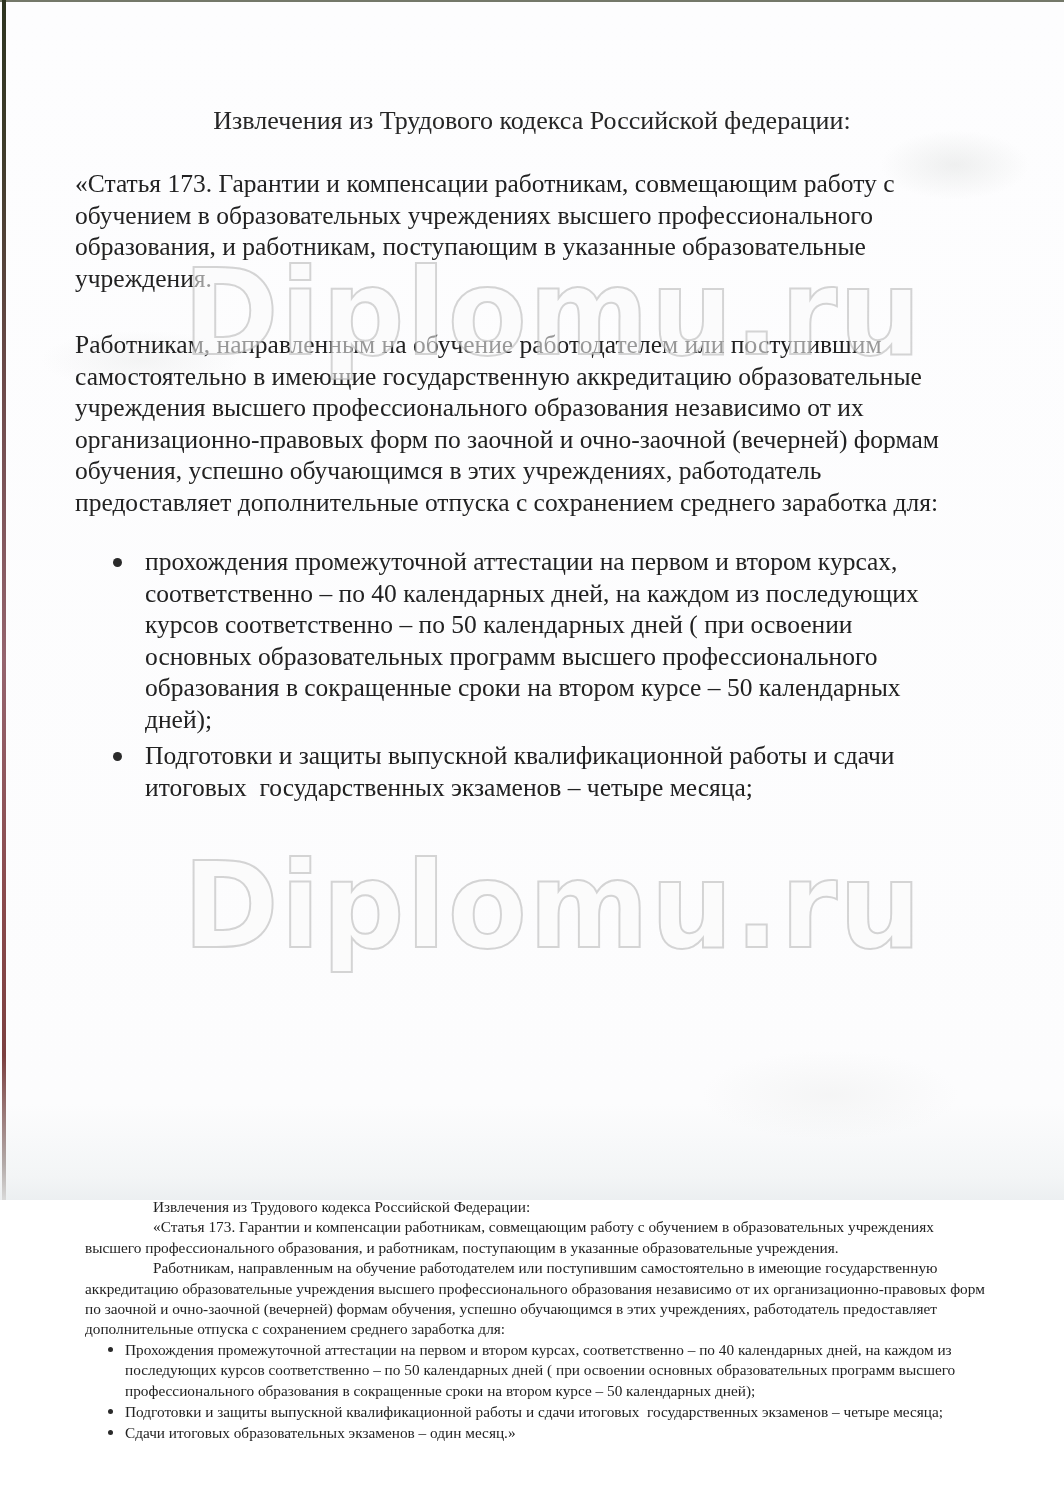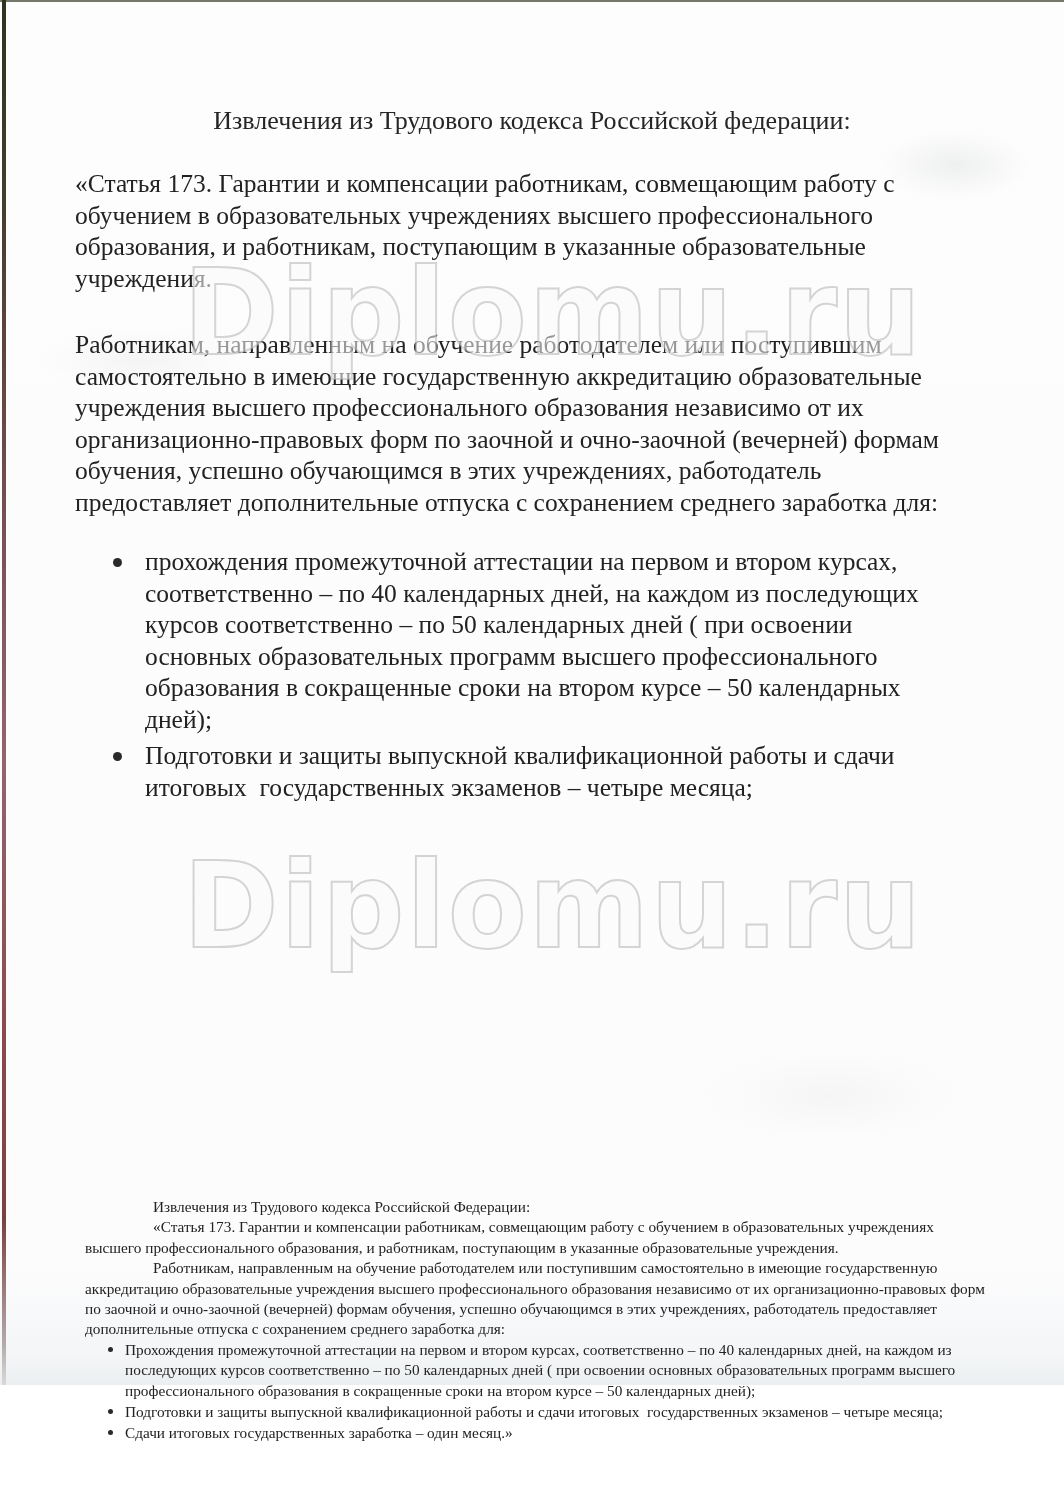--- a/index.html
+++ b/index.html
@@ -5,21 +5,21 @@
   html, body { margin: 0; padding: 0; }
   body {
     width: 1064px; height: 1500px;
     background: #ffffff;
     font-family: "Liberation Serif", serif;
     color: #1f1f1f;
     overflow: hidden;
   }
   .page {
     position: relative;
-    width: 1064px; height: 1385px;
+    width: 1064px; height: 1200px;
     background: linear-gradient(180deg, #fdfdfe 0%, #fcfcfd 92%, #f3f5f6 98%, #eceff1 100%);
   }
   
   .edge-left {
     position: absolute; left: 2px; top: 0; bottom: 0; width: 4px; z-index: 8;
     background: linear-gradient(180deg,
       #2e3420 0%, #3f3c2a 12%, #6d4a4a 32%, #95646e 55%,
       #8a4a4c 75%, #7c4040 88%, #b3aaa8 97%, #d9d9d9 100%);
   }
   .edge-top {
@@ -111,17 +111,17 @@
   <div class="watermark wm1">Diplomu.ru</div>
   <div class="watermark wm2">Diplomu.ru</div>
 
   <div class="small-block">
     <div class="s-heading">Извлечения из Трудового кодекса Российской Федерации:</div>
     <p class="s-para">«Статья 173. Гарантии и компенсации работникам, совмещающим работу с обучением в образовательных учреждениях высшего профессионального образования, и работникам, поступающим в указанные образовательные учреждения.</p>
     <p class="s-para">Работникам, направленным на обучение работодателем или поступившим самостоятельно в имеющие государственную аккредитацию образовательные учреждения высшего профессионального образования независимо от их организационно-правовых форм по заочной и очно-заочной (вечерней) формам обучения, успешно обучающимся в этих учреждениях, работодатель предоставляет дополнительные отпуска с сохранением среднего заработка для:</p>
     <div class="small-list">
       <div class="item">Прохождения промежуточной аттестации на первом и втором курсах, соответственно – по 40 календарных дней, на каждом из последующих курсов соответственно – по 50 календарных дней ( при освоении основных образовательных программ высшего профессионального образования в сокращенные сроки на втором курсе – 50 календарных дней);</div>
       <div class="item">Подготовки и защиты выпускной квалификационной работы и сдачи итоговых  государственных экзаменов – четыре месяца;</div>
-      <div class="item">Сдачи итоговых государственных заработка – один месяц.»</div>
+      <div class="item">Сдачи итоговых образовательных экзаменов – один месяц.»</div>
     </div>
   </div>
 
 </div>
 
 </body></html>

